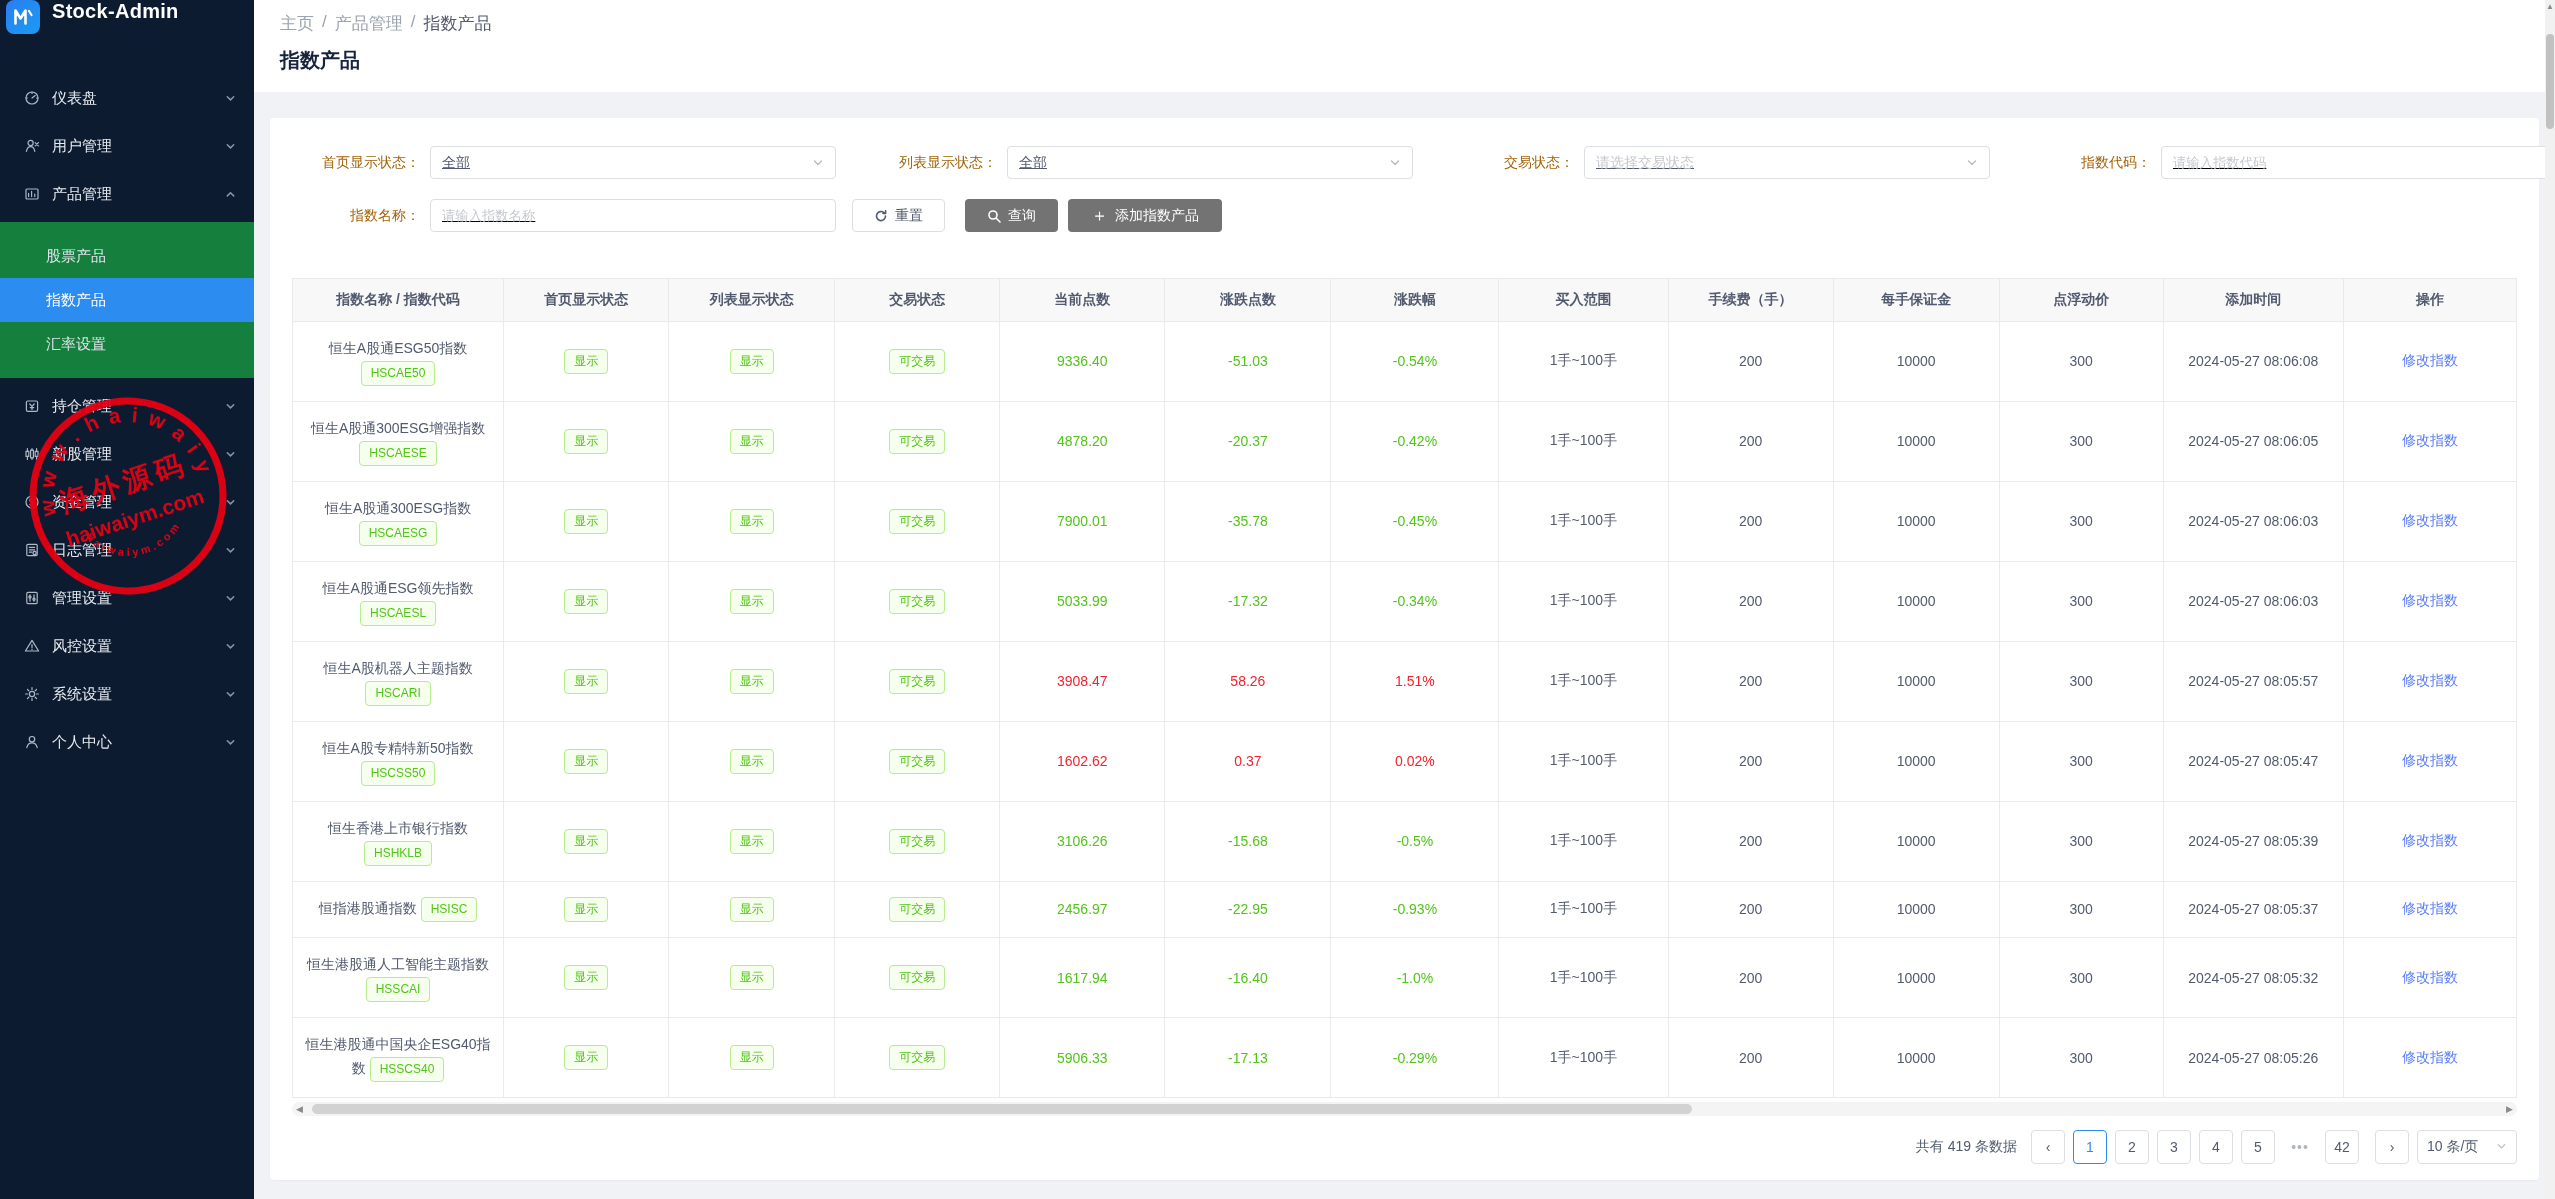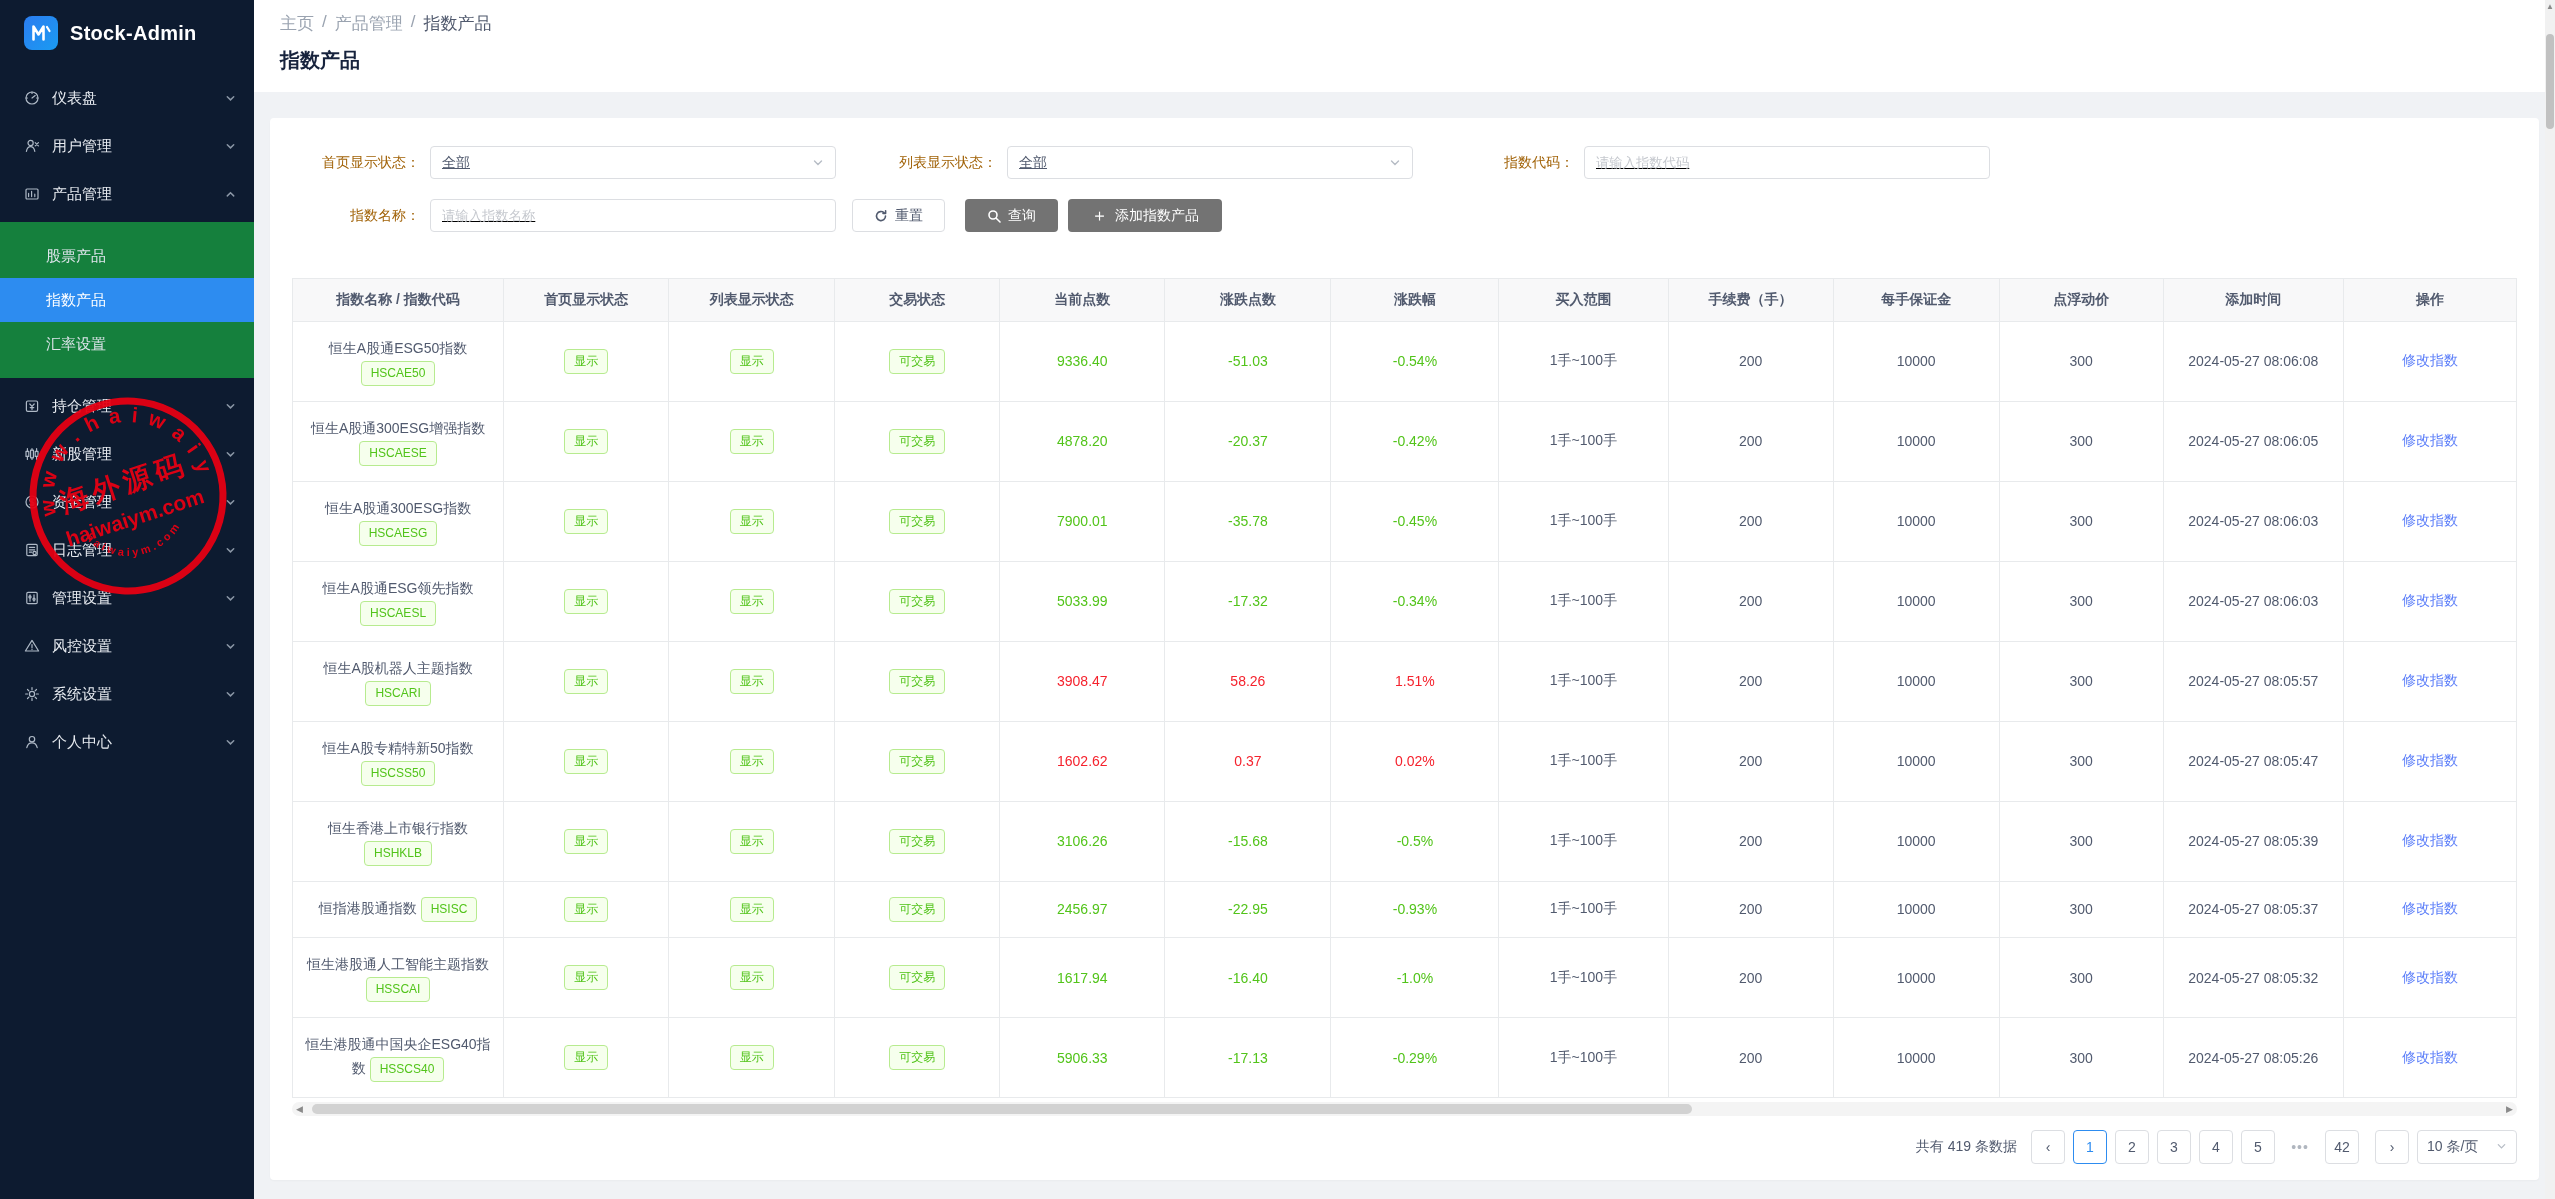--- a/index.html
+++ b/index.html
@@ -1,21 +1,21 @@
 <!DOCTYPE html>
 <html><head>
 <meta charset="utf-8">
 <style>
   * { margin:0; padding:0; box-sizing:border-box; }
   html,body { width:2555px; height:1199px; overflow:hidden; }
   body { font-family:"Liberation Sans","DejaVu Sans",sans-serif; font-size:14px; color:#515a6e; background:#f0f2f5; position:relative; }
 
   
   .sidebar { position:fixed; left:0; top:0; width:254px; height:1199px; background:#0d1b30; z-index:5; }
-  .logo-row { height:66px; display:flex; align-items:center; padding-left:24px; gap:12px; }
+  .logo-row { height:66px; display:flex; align-items:flex-start; padding-left:6px; gap:12px; }
   .logo-text { color:#fff; font-size:20px; font-weight:bold; letter-spacing:.3px; }
   .menu { padding-top:4px; }
   .menu-item { height:40px; margin:8px 0; display:flex; align-items:center; padding:0 18px 0 24px; color:rgba(255,255,255,.78); cursor:pointer; }
   .mi-icon { width:16px; height:16px; margin-right:12px; display:inline-flex; align-items:center; justify-content:center; color:#aeb9c6; }
   .mi-icon svg { width:16px; height:16px; stroke:currentColor; fill:none; stroke-width:1.2; stroke-linecap:round; stroke-linejoin:round; }
   .mi-label { flex:1; font-size:15px; color:#e8ecf1; }
   .mi-chevron { color:#8b97a6; display:inline-flex; }
   .mi-chevron svg { width:11px; height:11px; stroke:currentColor; fill:none; stroke-width:1.6; stroke-linecap:round; }
   .submenu { background:#15803d; padding:12px 0; }
   .submenu-item { height:44px; display:flex; align-items:center; padding-left:46px; color:#dfe5ec; font-size:15px; cursor:pointer; }
@@ -322,20 +322,31 @@
                 <svg viewBox="0 0 12 12">
                   <polyline points="2.5,4 6,7.5 9.5,4"></polyline>
                 </svg>
               </span>
           </div>
         </div>
         <div class="fgroup">
           <span class="flabel">列表显示状态：</span>
           <div class="control">
             <span class="val">全部</span>
+            <span class="chev">
+                <svg viewBox="0 0 12 12">
+                  <polyline points="2.5,4 6,7.5 9.5,4"></polyline>
+                </svg>
+              </span>
+          </div>
+        </div>
+        <div class="fgroup">
+          <span class="flabel">交易状态：</span>
+          <div class="control">
+            <span class="ph">请选择交易状态</span>
             <span class="chev">
                 <svg viewBox="0 0 12 12">
                   <polyline points="2.5,4 6,7.5 9.5,4"></polyline>
                 </svg>
               </span>
           </div>
         </div>
         <div class="fgroup">
           <span class="flabel">指数代码：</span>
           <input class="control" placeholder="请输入指数代码" style="">

